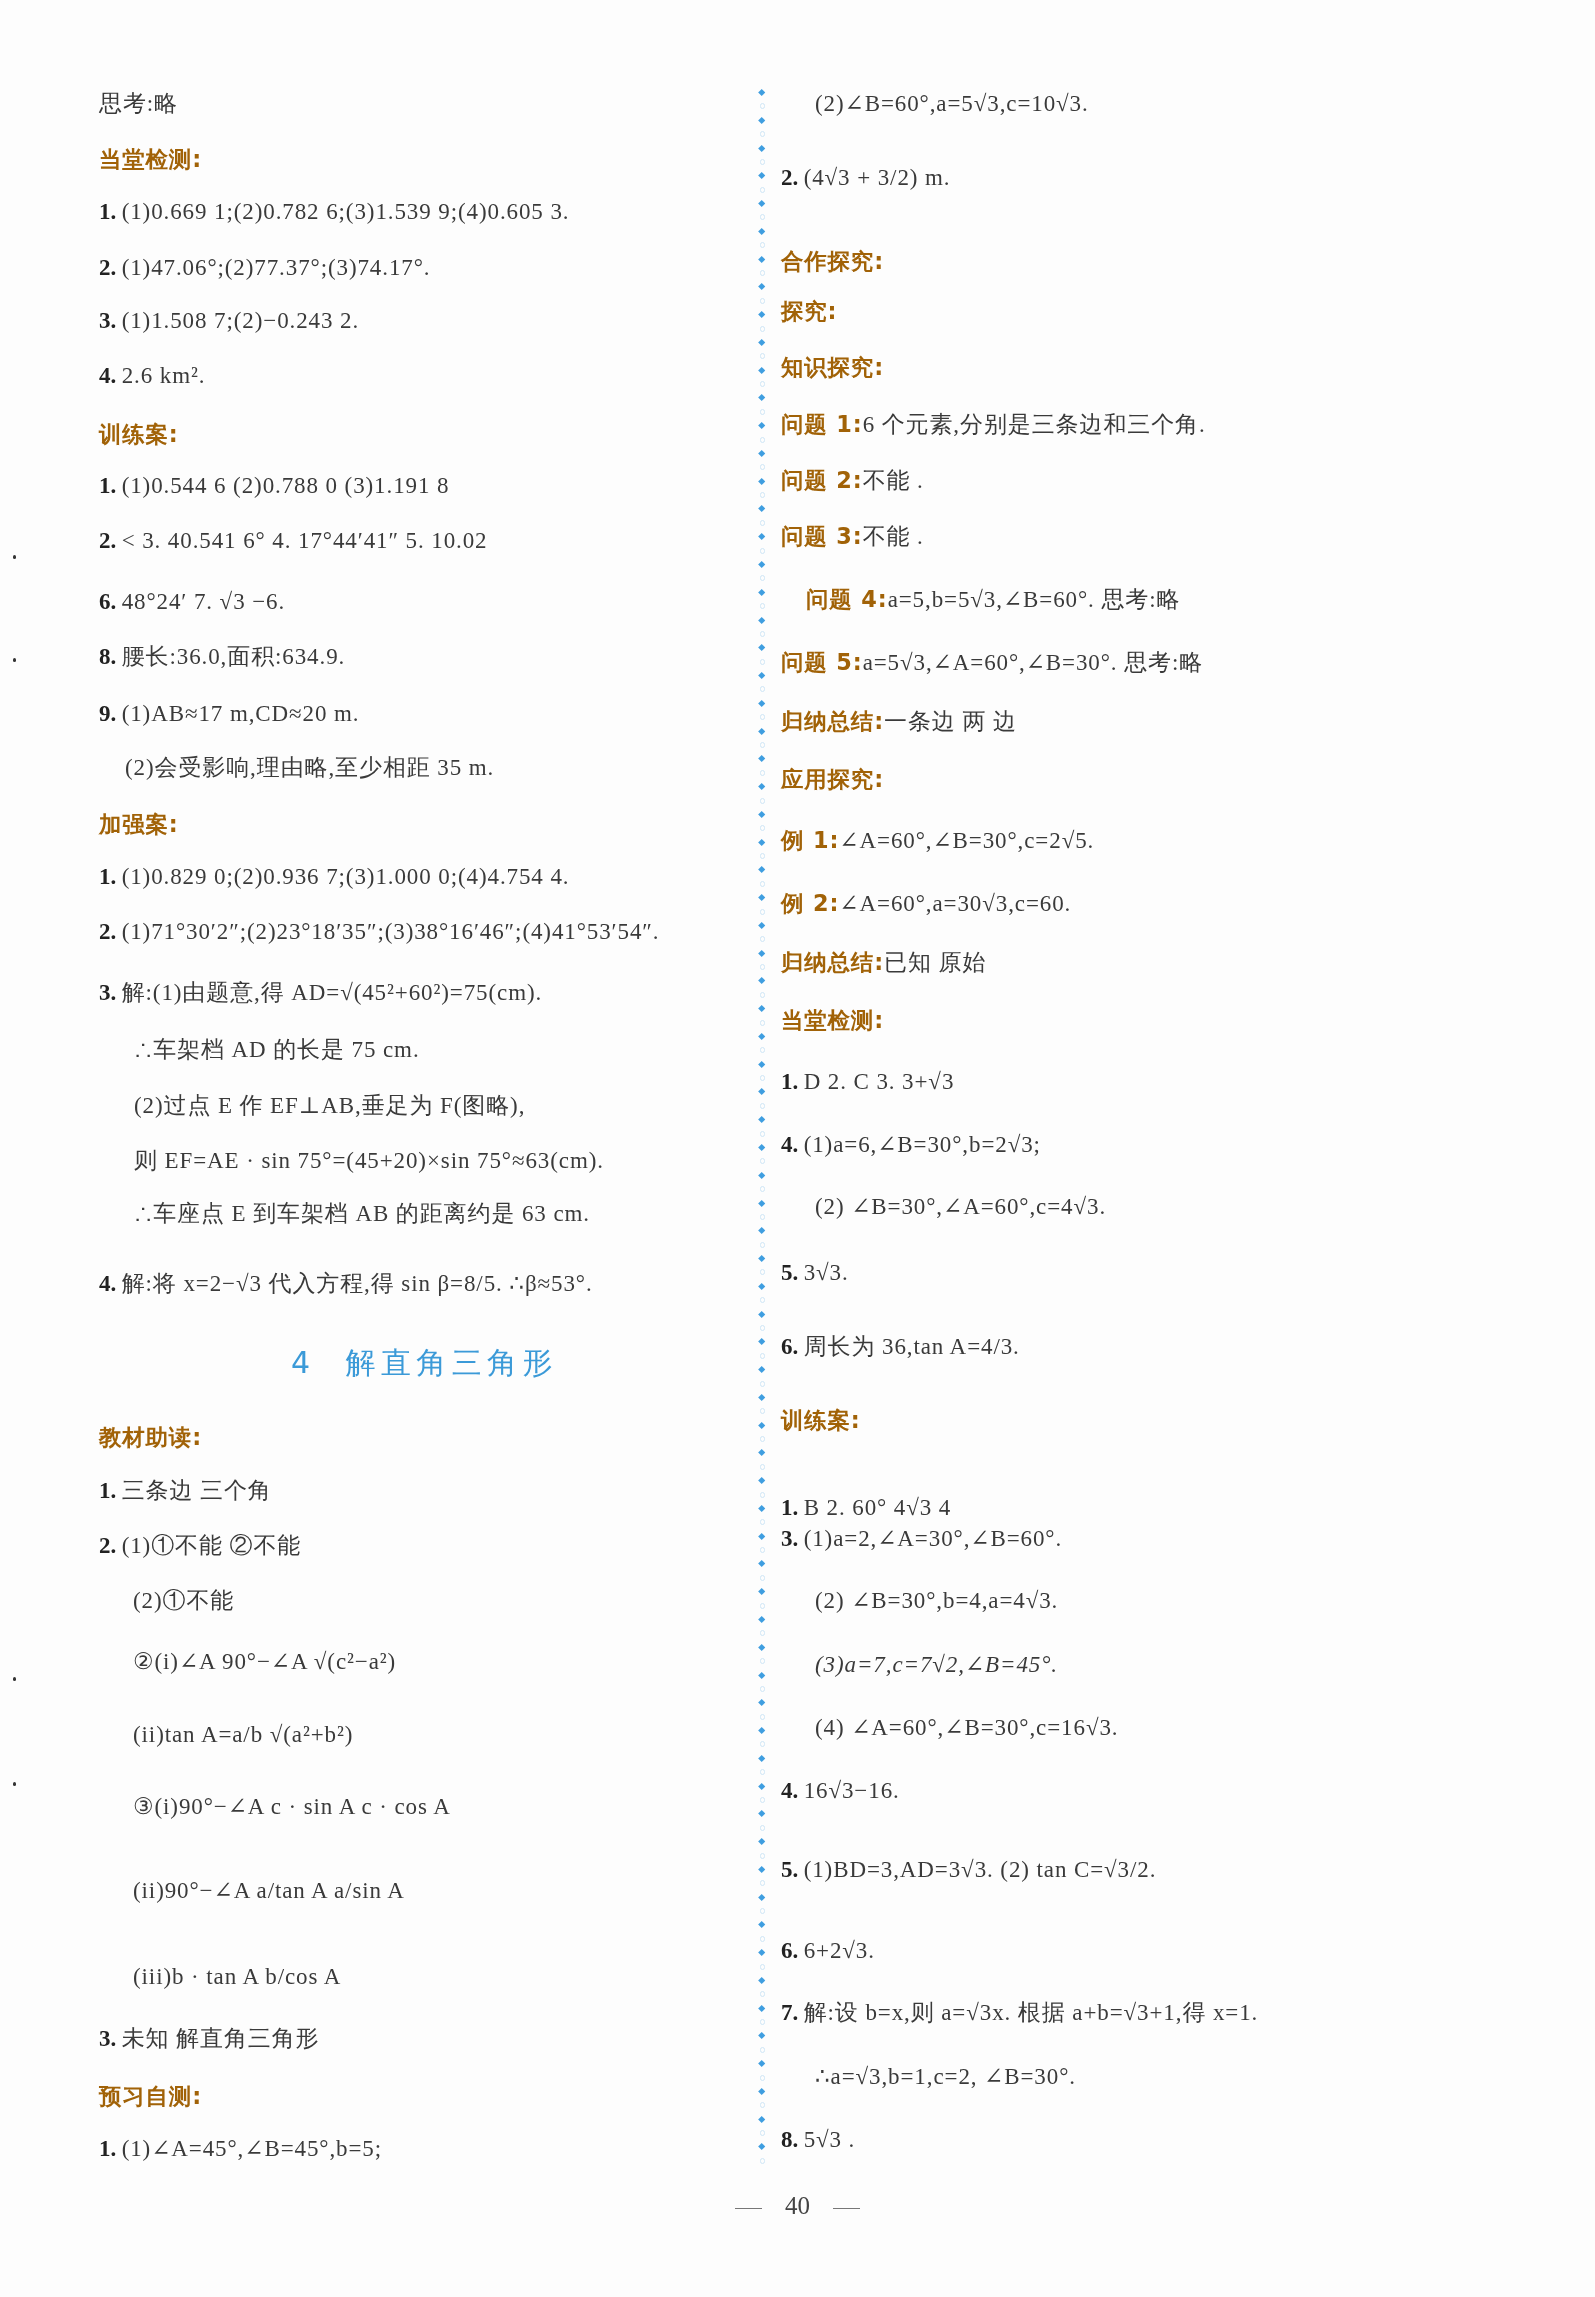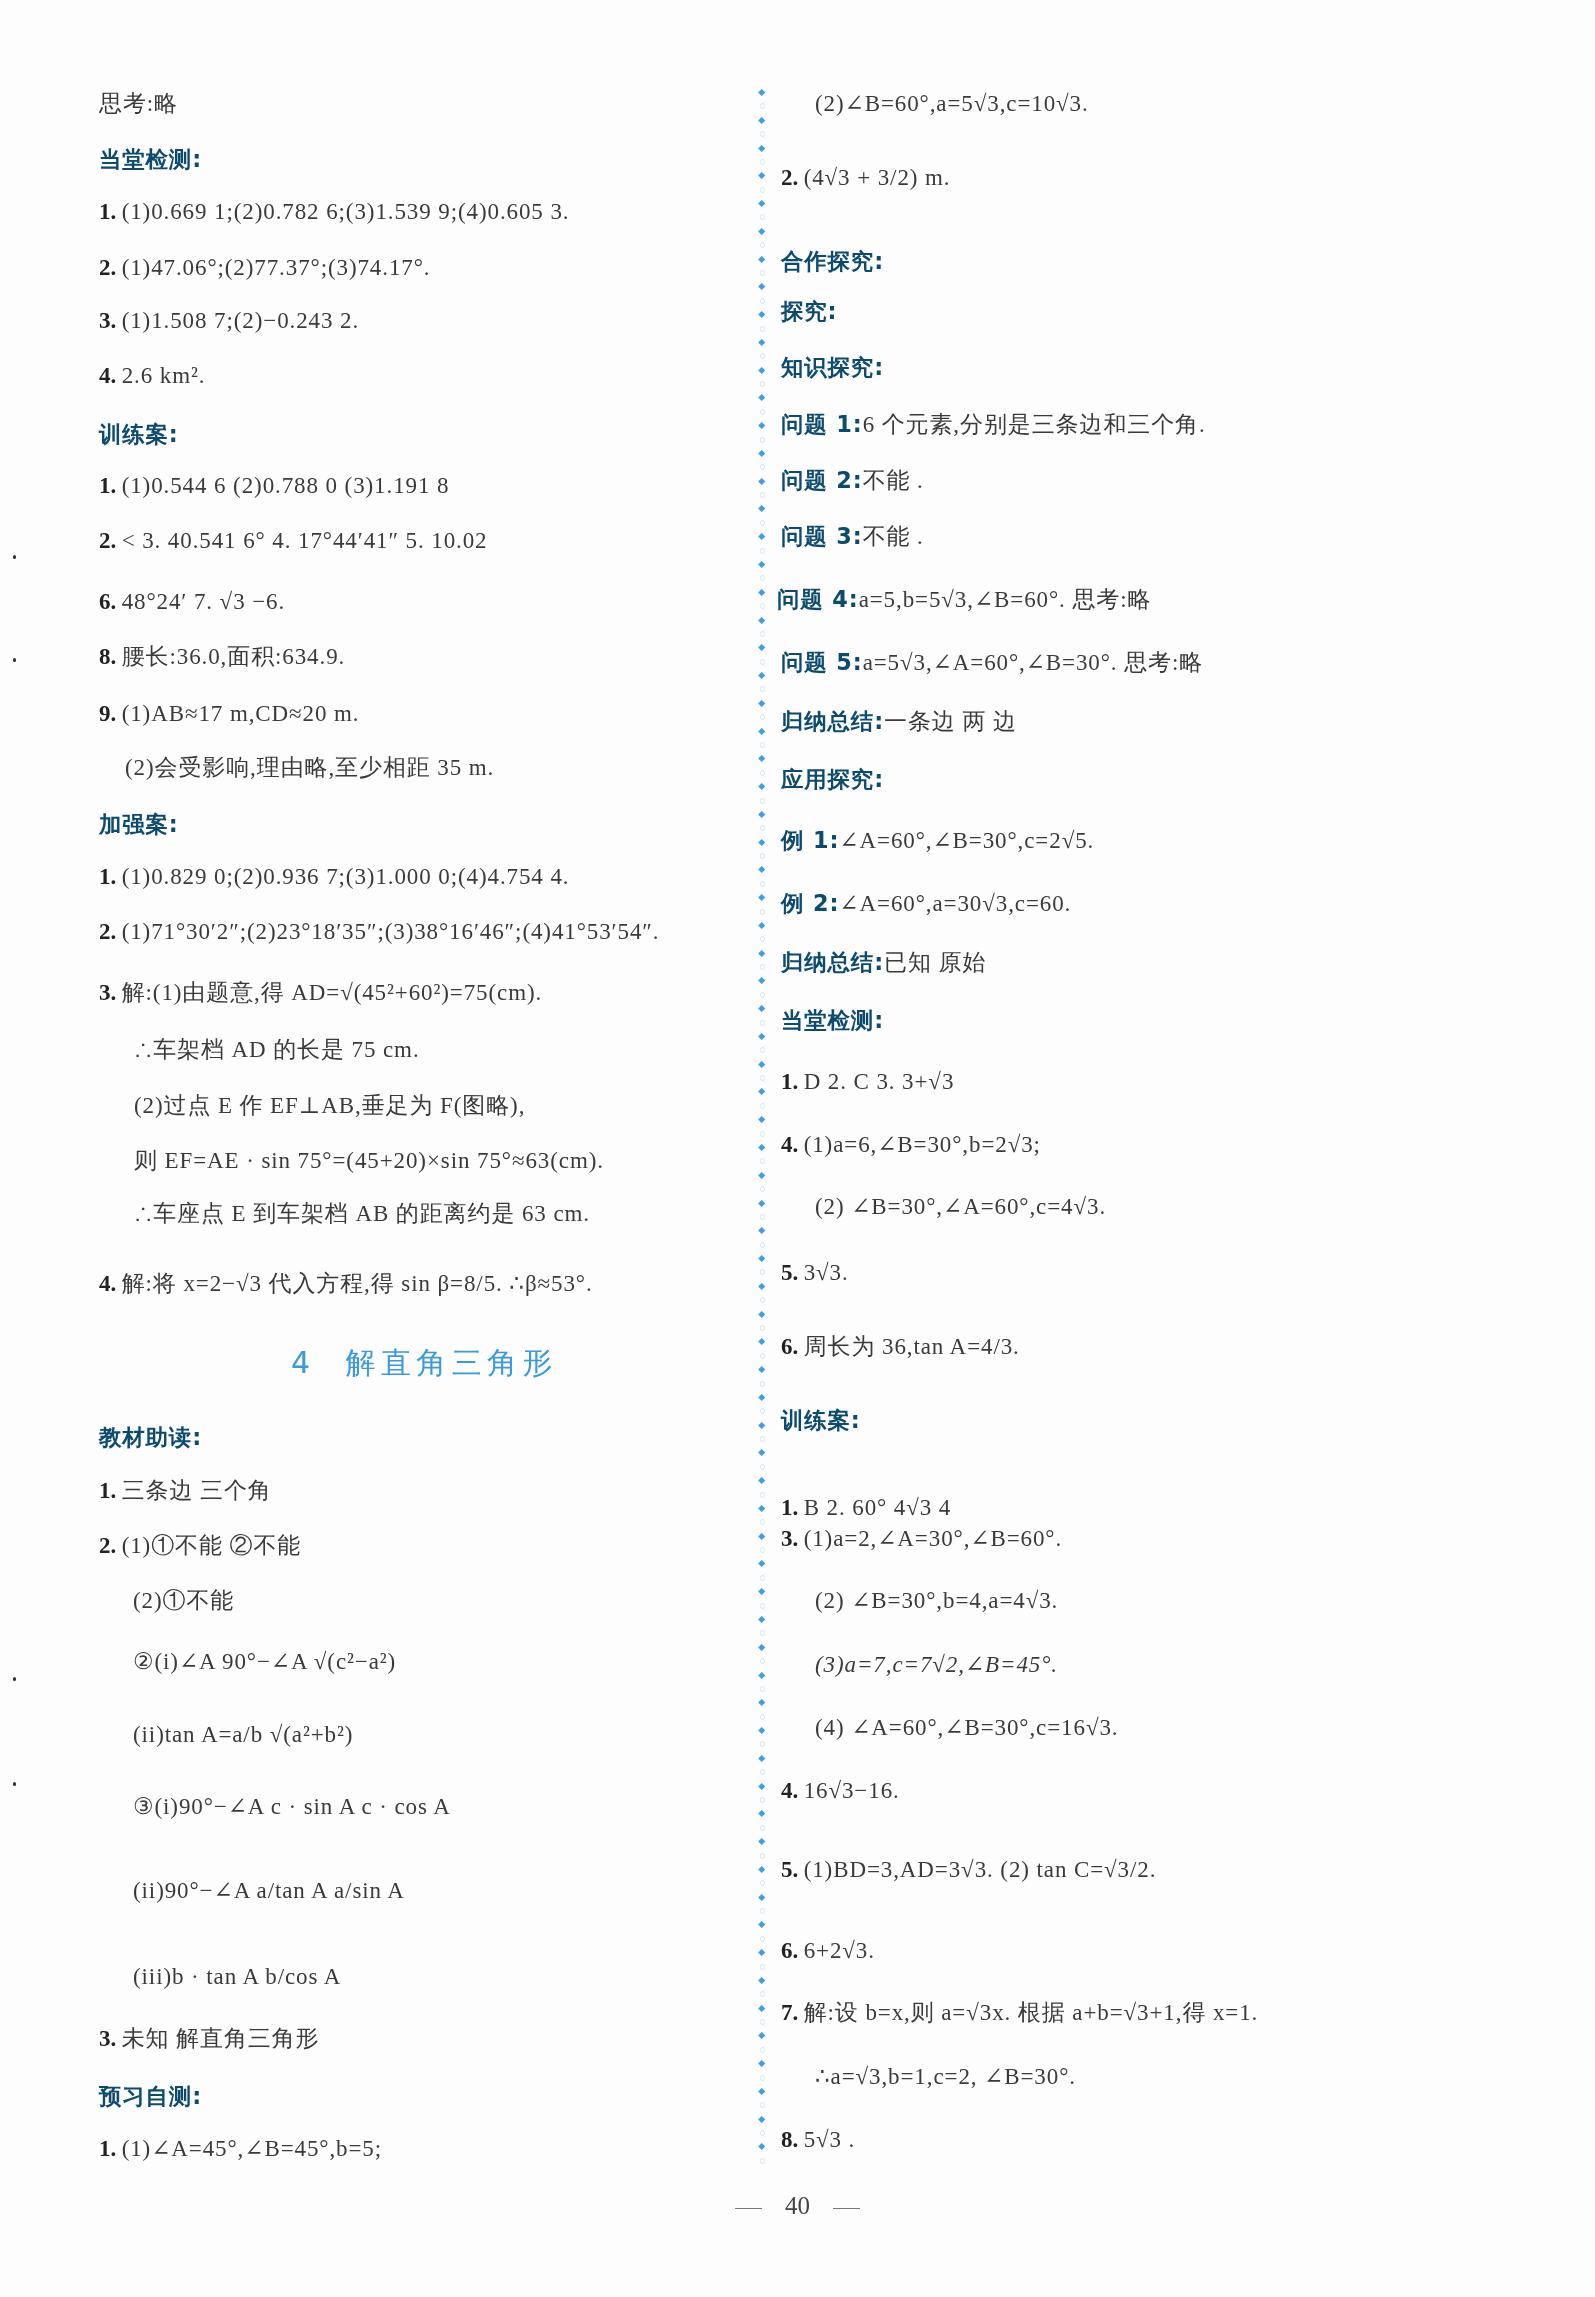--- a/index.html
+++ b/index.html
@@ -6,21 +6,21 @@
   body {
     width: 1595px; height: 2297px; background: #fdfdfd; position: relative; overflow: hidden;
     font-family: "Liberation Serif", "DejaVu Serif", serif; color: #3a3a3a;
   }
   .line {
     position: absolute; font-size: 23px; line-height: 30px; white-space: nowrap;
     transform: translateY(-50%);
   }
   .line .num { font-weight: bold; color: #222; margin-right: 5.4px; font-family: "Liberation Serif", serif; }
   .line .ans { letter-spacing: 0.9px; }
-  .head { font-family: "DejaVu Sans", "Liberation Sans", sans-serif; font-weight: bold; font-size: 22.4px; color: #0c4a6e; letter-spacing: 2.7px; }
+  .head { font-family: "DejaVu Sans", "Liberation Sans", sans-serif; font-weight: bold; font-size: 22.4px; color: #a16207; letter-spacing: 2.7px; }
   .title {
     position: absolute; left: 291px; top: 1363px; transform: translateY(-50%);
     font-family: "DejaVu Sans", "Liberation Sans", sans-serif; font-size: 30px; color: #3b9ad8; letter-spacing: 5.4px;
   }
   .title .tnum { margin-right: 30px; }
   .divider { position: absolute; left: 756px; top: 90px; width: 10.7px; height: 2078px; }
   .divider .dot {
     position: absolute; left: 2.7px; width: 5.4px; height: 5.4px; background: #3f9ee0; transform: rotate(45deg);
   }
   .divider .ring {
@@ -227,21 +227,21 @@
     </div>
   <div id="right-col">
       <div class="line" style="left: 815px; top: 104px;"><span class="ans">(2)∠B=60°,a=5√3,c=10√3.</span></div>
       <div class="line" style="left: 781px; top: 178px;"><span class="num">2.</span><span class="ans">(4√3 + 3/2) m.</span></div>
       <div class="line head" style="left: 781px; top: 253px; margin-top: 8px;"><span class="ans">合作探究:</span></div>
       <div class="line head" style="left: 781px; top: 311px;"><span class="ans">探究:</span></div>
       <div class="line head" style="left: 781px; top: 367px;"><span class="ans">知识探究:</span></div>
       <div class="line" style="left: 781px; top: 424px;"><span class="head" style="letter-spacing: 0.9px;">问题 1:</span><span class="ans">6 个元素,分别是三条边和三个角.</span></div>
       <div class="line" style="left: 781px; top: 480px;"><span class="head" style="letter-spacing: 0.9px;">问题 2:</span><span class="ans">不能 .</span></div>
       <div class="line" style="left: 781px; top: 536px;"><span class="head" style="letter-spacing: 0.9px;">问题 3:</span><span class="ans">不能 .</span></div>
-      <div class="line" style="left: 777px; top: 599px;"><span class="head" style="letter-spacing: 0.9px;">问题 4:</span><span class="ans">a=5,b=5√3,∠B=60°. 思考:略</span></div>
+      <div class="line" style="left: 806px; top: 599px;"><span class="head" style="letter-spacing: 0.9px;">问题 4:</span><span class="ans">a=5,b=5√3,∠B=60°. 思考:略</span></div>
       <div class="line" style="left: 781px; top: 662px;"><span class="head" style="letter-spacing: 0.9px;">问题 5:</span><span class="ans">a=5√3,∠A=60°,∠B=30°. 思考:略</span></div>
       <div class="line" style="left: 781px; top: 721px;"><span class="head" style="letter-spacing: 0.9px;">归纳总结:</span><span class="ans">一条边   两   边</span></div>
       <div class="line head" style="left: 781px; top: 779px;"><span class="ans">应用探究:</span></div>
       <div class="line" style="left: 781px; top: 840px;"><span class="head" style="letter-spacing: 0.9px;">例 1:</span><span class="ans">∠A=60°,∠B=30°,c=2√5.</span></div>
       <div class="line" style="left: 781px; top: 903px;"><span class="head" style="letter-spacing: 0.9px;">例 2:</span><span class="ans">∠A=60°,a=30√3,c=60.</span></div>
       <div class="line" style="left: 781px; top: 962px;"><span class="head" style="letter-spacing: 0.9px;">归纳总结:</span><span class="ans">已知   原始</span></div>
       <div class="line head" style="left: 781px; top: 1020px;"><span class="ans">当堂检测:</span></div>
       <div class="line" style="left: 781px; top: 1082px;"><span class="num">1.</span><span class="ans">D   2. C   3. 3+√3</span></div>
       <div class="line" style="left: 781px; top: 1145px;"><span class="num">4.</span><span class="ans">(1)a=6,∠B=30°,b=2√3;</span></div>
       <div class="line" style="left: 815px; top: 1207px;"><span class="ans">(2) ∠B=30°,∠A=60°,c=4√3.</span></div>

